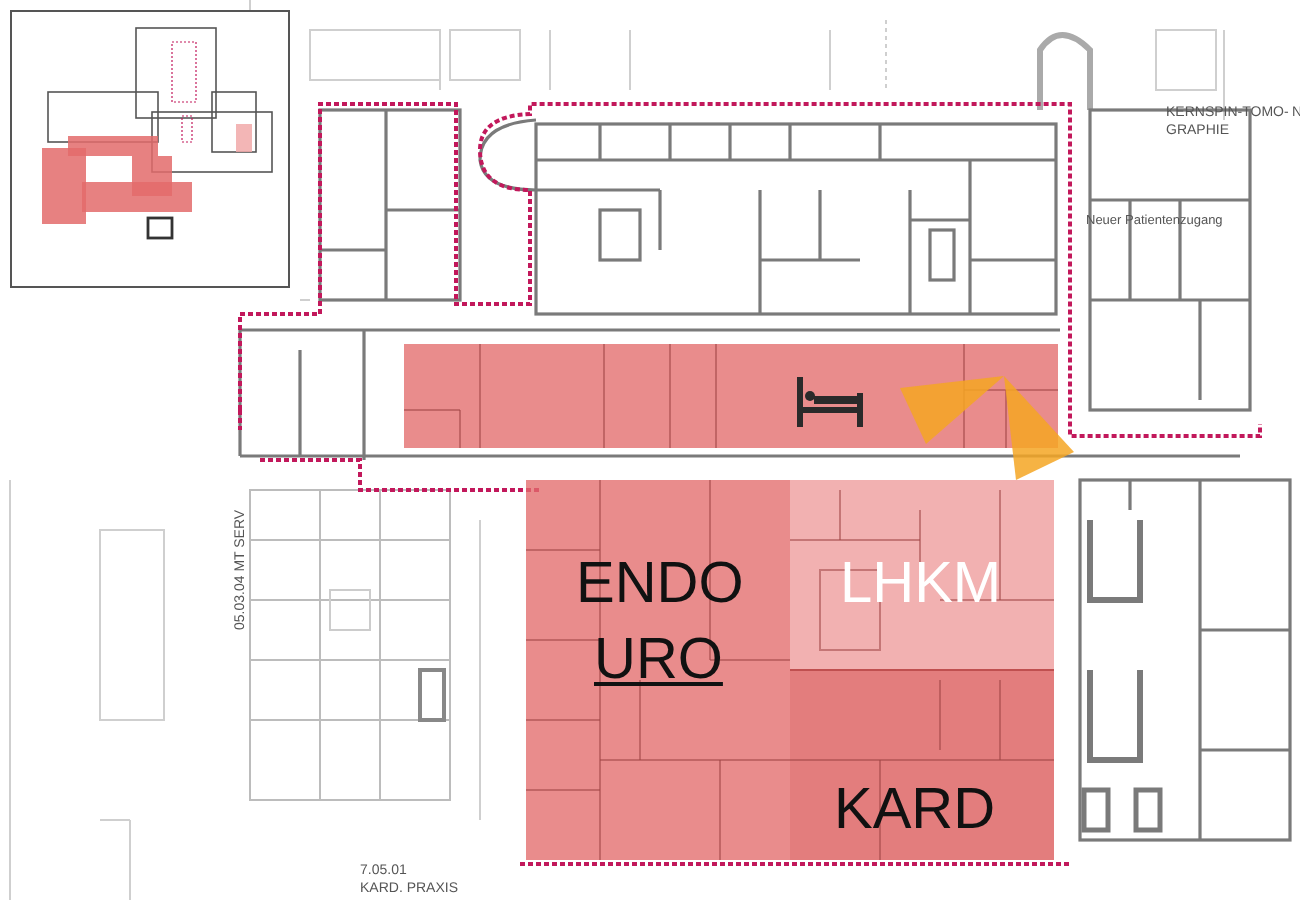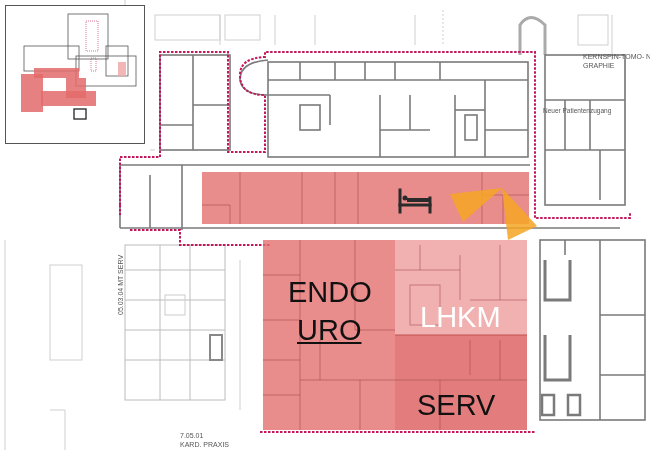--- a/index.html
+++ b/index.html
@@ -1,20 +1,20 @@
 <!DOCTYPE html>
 <html><head>
 <meta charset="utf-8">
 <style>
   html,body{margin:0;padding:0;background:#ffffff;}
   body{width:650px;height:450px;position:relative;overflow:hidden;font-family:"Liberation Sans",sans-serif;}
   .plan{position:absolute;left:0;top:0;width:650px;height:450px;}
   .lbl{position:absolute;white-space:nowrap;line-height:1;}
   .zone-label{font-family:"Liberation Sans",sans-serif;font-size:29px;color:#111;letter-spacing:0px;}
-  .zone-label.light{color:#ffffff;margin-top:25px;}
+  .zone-label.light{color:#ffffff;}
   .small-label{font-size:7px;color:#555;}
   .rot{transform:rotate(-90deg);transform-origin:left top;}
   .minimap{position:absolute;left:5px;top:5px;width:138px;height:137px;border:1px solid #555;background:#fff;}
 </style>
 </head>
 <body>
 
 <svg class="plan" width="650" height="450" viewBox="0 0 650 450" xmlns="http://www.w3.org/2000/svg">
 
   <g stroke="#cfcfcf" stroke-width="1" fill="none">
@@ -184,21 +184,21 @@
       <path d="M80 15 L92 15 L92 45 L80 45 Z"></path>
       <path d="M85 52 L90 52 L90 65 L85 65 Z"></path>
     </g>
     <rect x="68" y="103" width="12" height="10" fill="none" stroke="#333" stroke-width="1.4"></rect>
   </svg>
 </div>
 
 <div class="lbl zone-label" style="left:288px;top:278px;text-align:right;">ENDO</div>
 <div class="lbl zone-label" style="left:297px;top:316px;text-decoration:underline;">URO</div>
 <div class="lbl zone-label light" style="left:420px;top:278px;">LHKM</div>
-<div class="lbl zone-label" style="left:417px;top:391px;">SERV</div>
+<div class="lbl zone-label" style="left:417px;top:391px;">KARD</div>
 
 <div class="lbl small-label" style="left:583px;top:53px;font-size:7px;">KERNSPIN-TOMO-</div>
 <div class="lbl small-label" style="left:583px;top:62px;font-size:7px;">GRAPHIE</div>
 <div class="lbl small-label" style="left:646px;top:53px;font-size:7px;">N</div>
 <div class="lbl small-label" style="left:543px;top:108px;font-size:6.5px;">Neuer Patientenzugang</div>
 <div class="lbl small-label rot" style="left:117px;top:315px;font-size:7px;">05.03.04 MT SERV</div>
 <div class="lbl small-label" style="left:180px;top:432px;font-size:7px;">7.05.01</div>
 <div class="lbl small-label" style="left:180px;top:441px;font-size:7px;">KARD. PRAXIS</div>
 
 </body></html>

